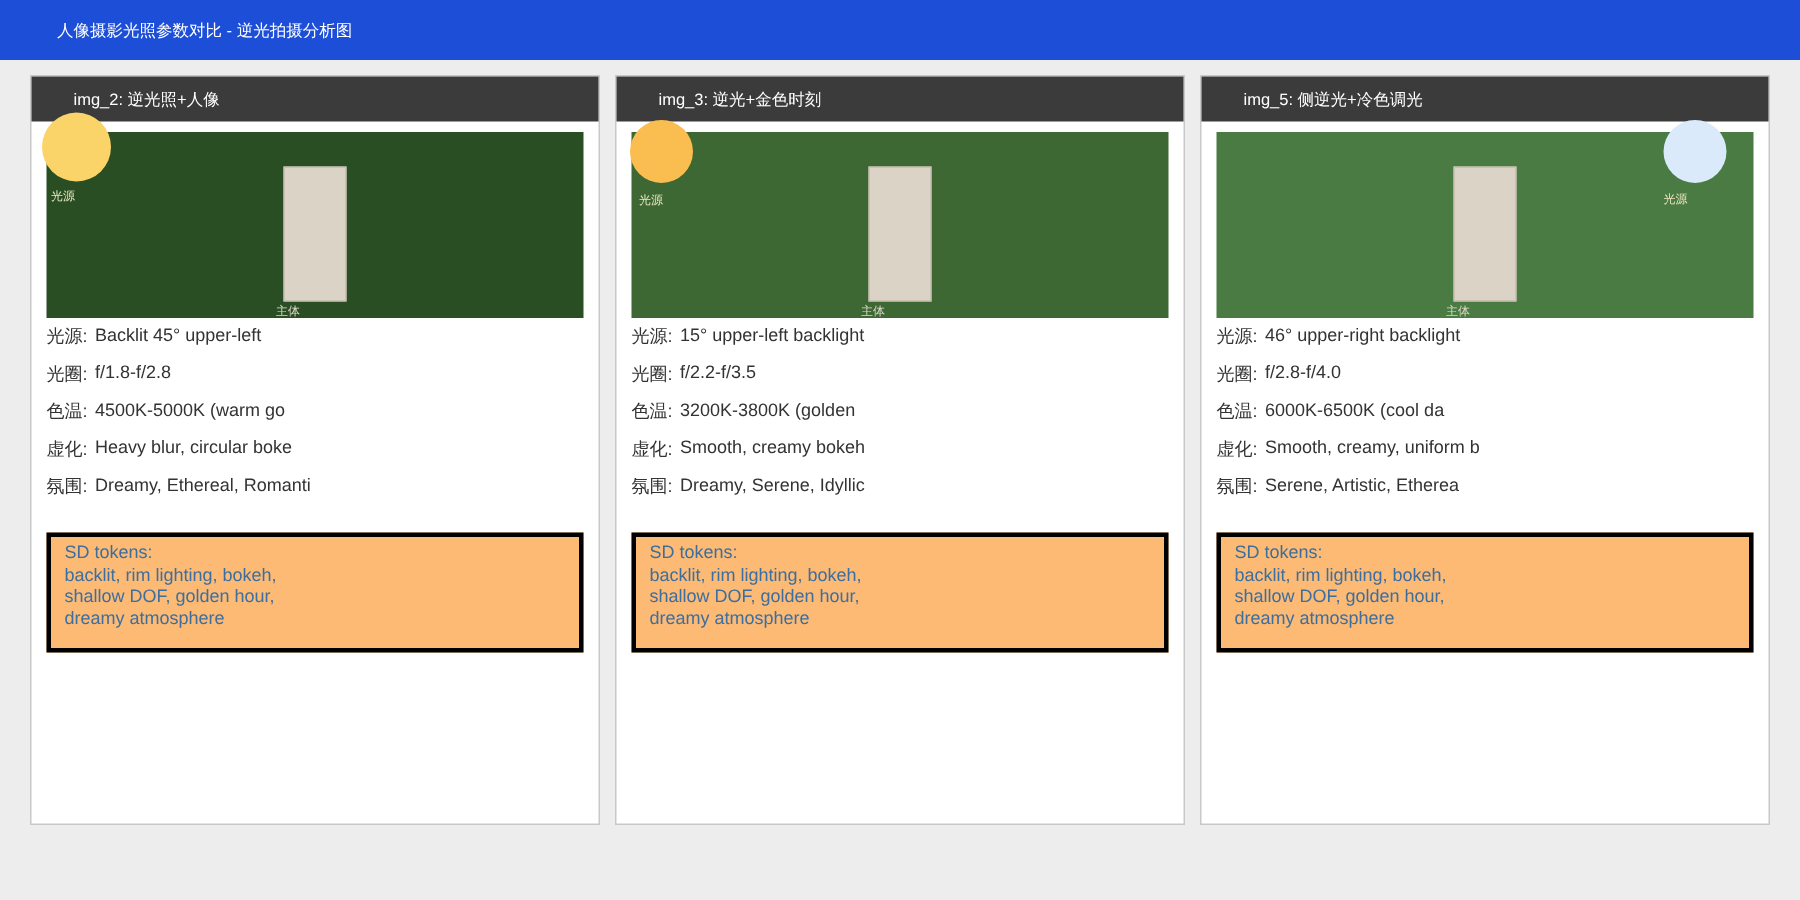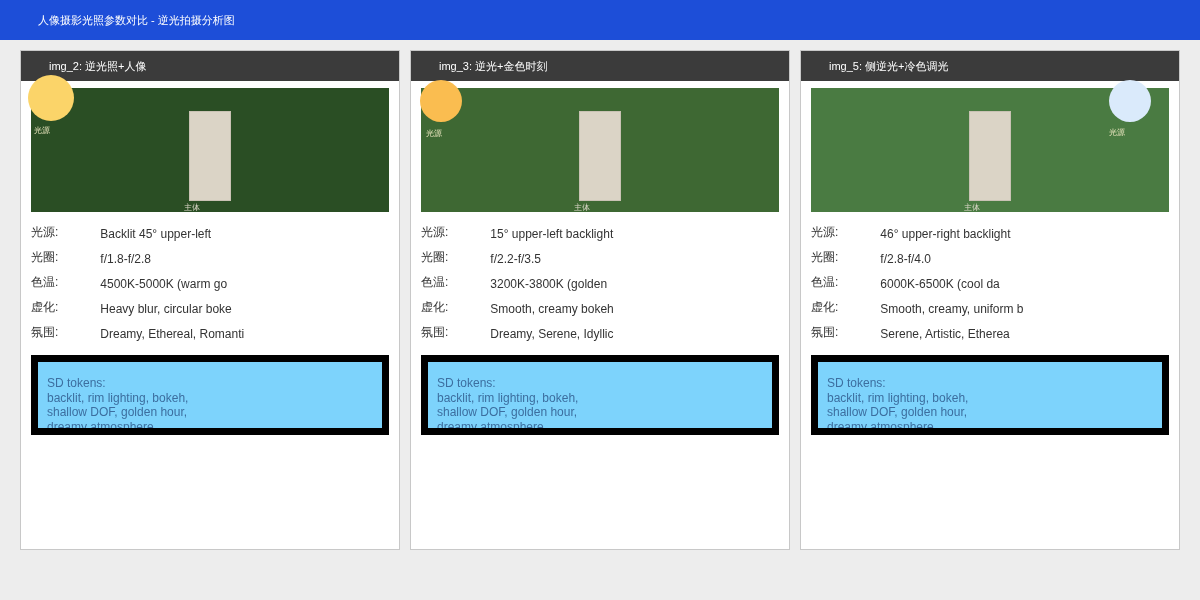--- a/index.html
+++ b/index.html
@@ -43,28 +43,28 @@
   .subject {
     position:absolute; left:50%; margin-left:-21px; top:23px;
     width:42px; height:90px; background:#dbd4c6; border:1px solid #c9c2b4;
   }
   .subject-label {
     position:absolute; bottom:0px; left:50%; margin-left:-26px;
     font-size:8px; color:#ddd8ca; line-height:8px;margin-top:40px;
   }
   .params { }
   .param-row {
-    height:25px; display:flex; align-items:flex-end;
-    font-size:12px; color:#333333;gap:12px;
+    height:25px; display:flex; align-items:flex-start;
+    font-size:12px; color:#333333;
   }
   .param-label { margin-right:5px; white-space:nowrap; }
-  .param-value { white-space:nowrap;margin-left:25px; }
+  .param-value { white-space:nowrap; }
   .sd-box {
-    margin-top:14px; height:80px; background:#7dd3fc;
-    border:7px solid #000000; padding:14px 9px;
+    margin-top:14px; height:80px; background:#fdba74;
+    border:3px solid #000000; padding:3px 9px;
     font-size:12px; line-height:14.5px; color:#3c6e9f;
     white-space:pre-line; overflow:hidden;
   }
 </style>
 </head>
 <body>
 
 <div class="topbar">
   <span>人像摄影光照参数对比 - 逆光拍摄分析图</span>
 </div>

